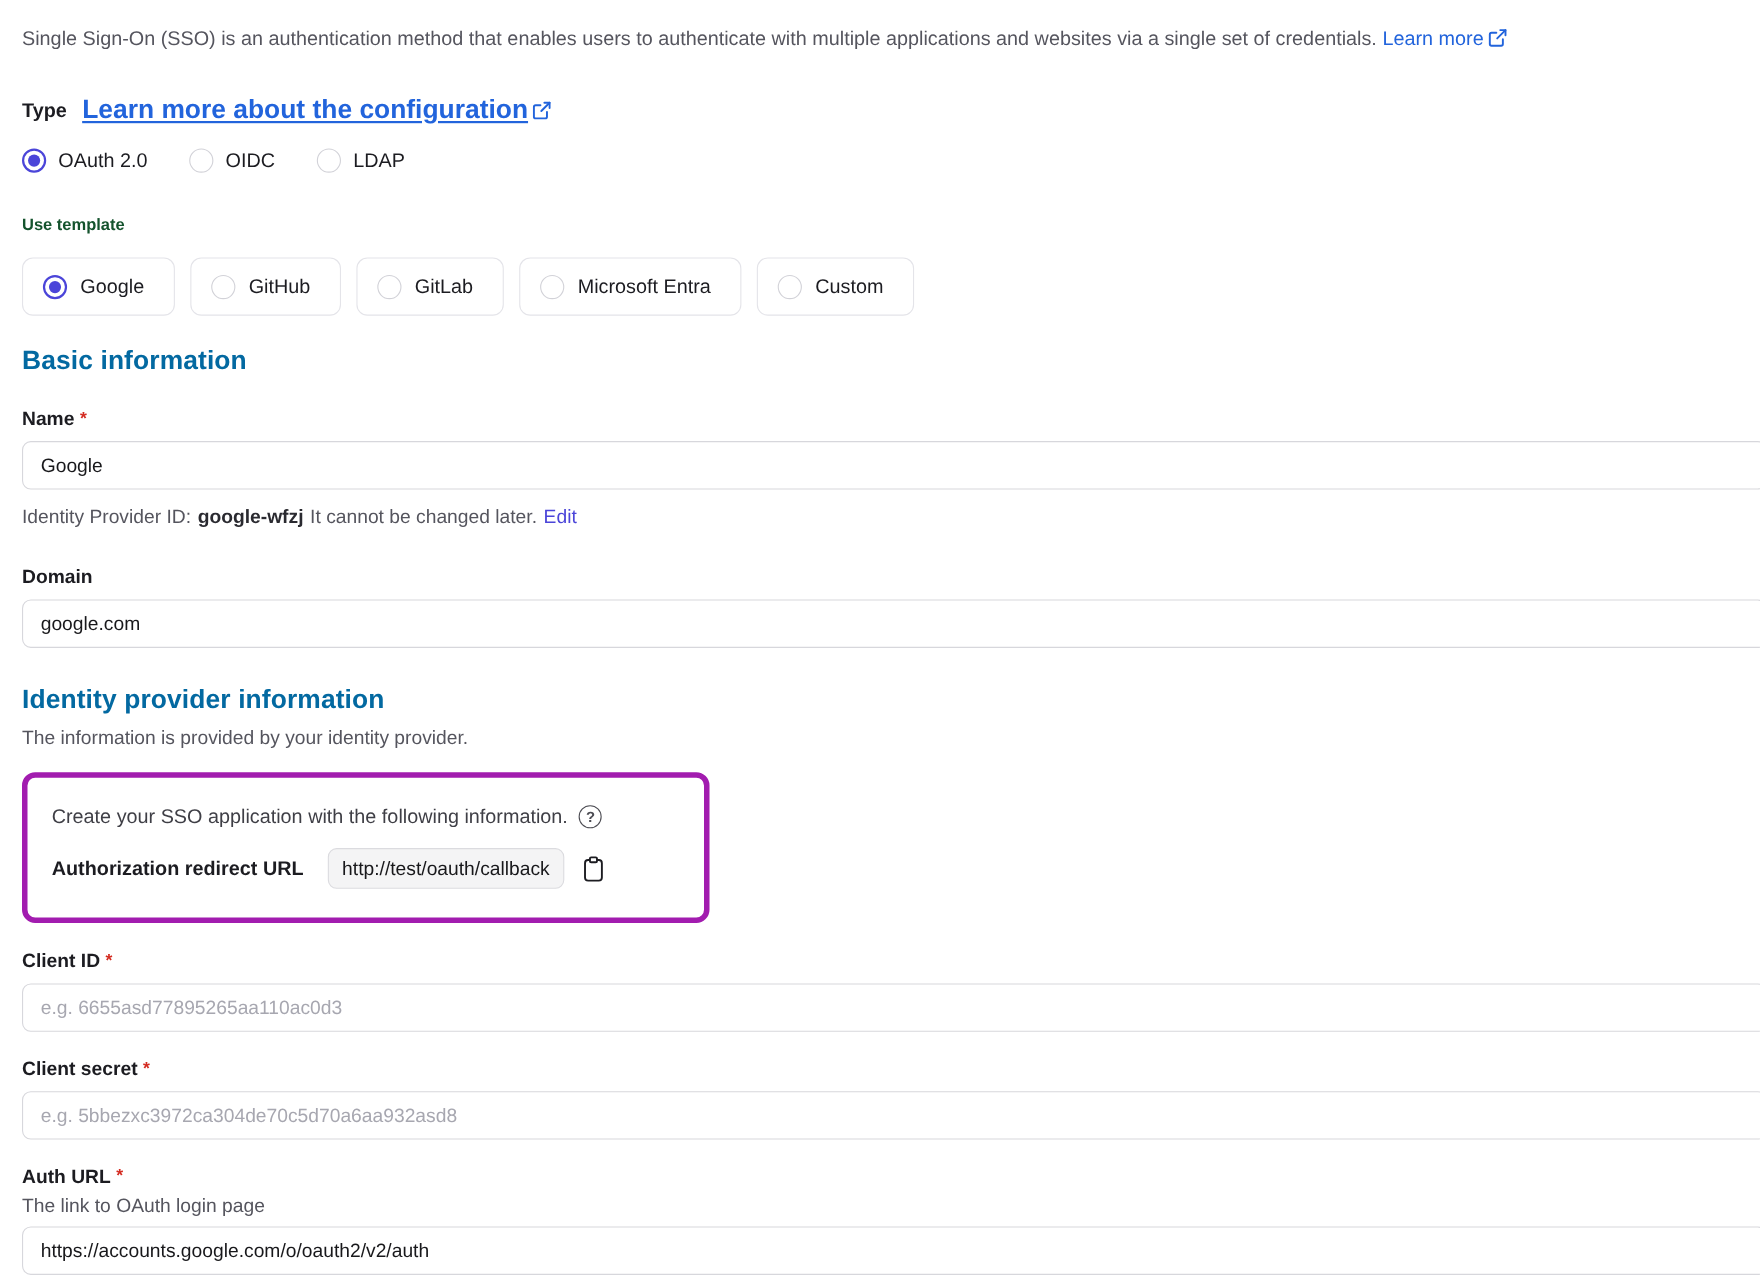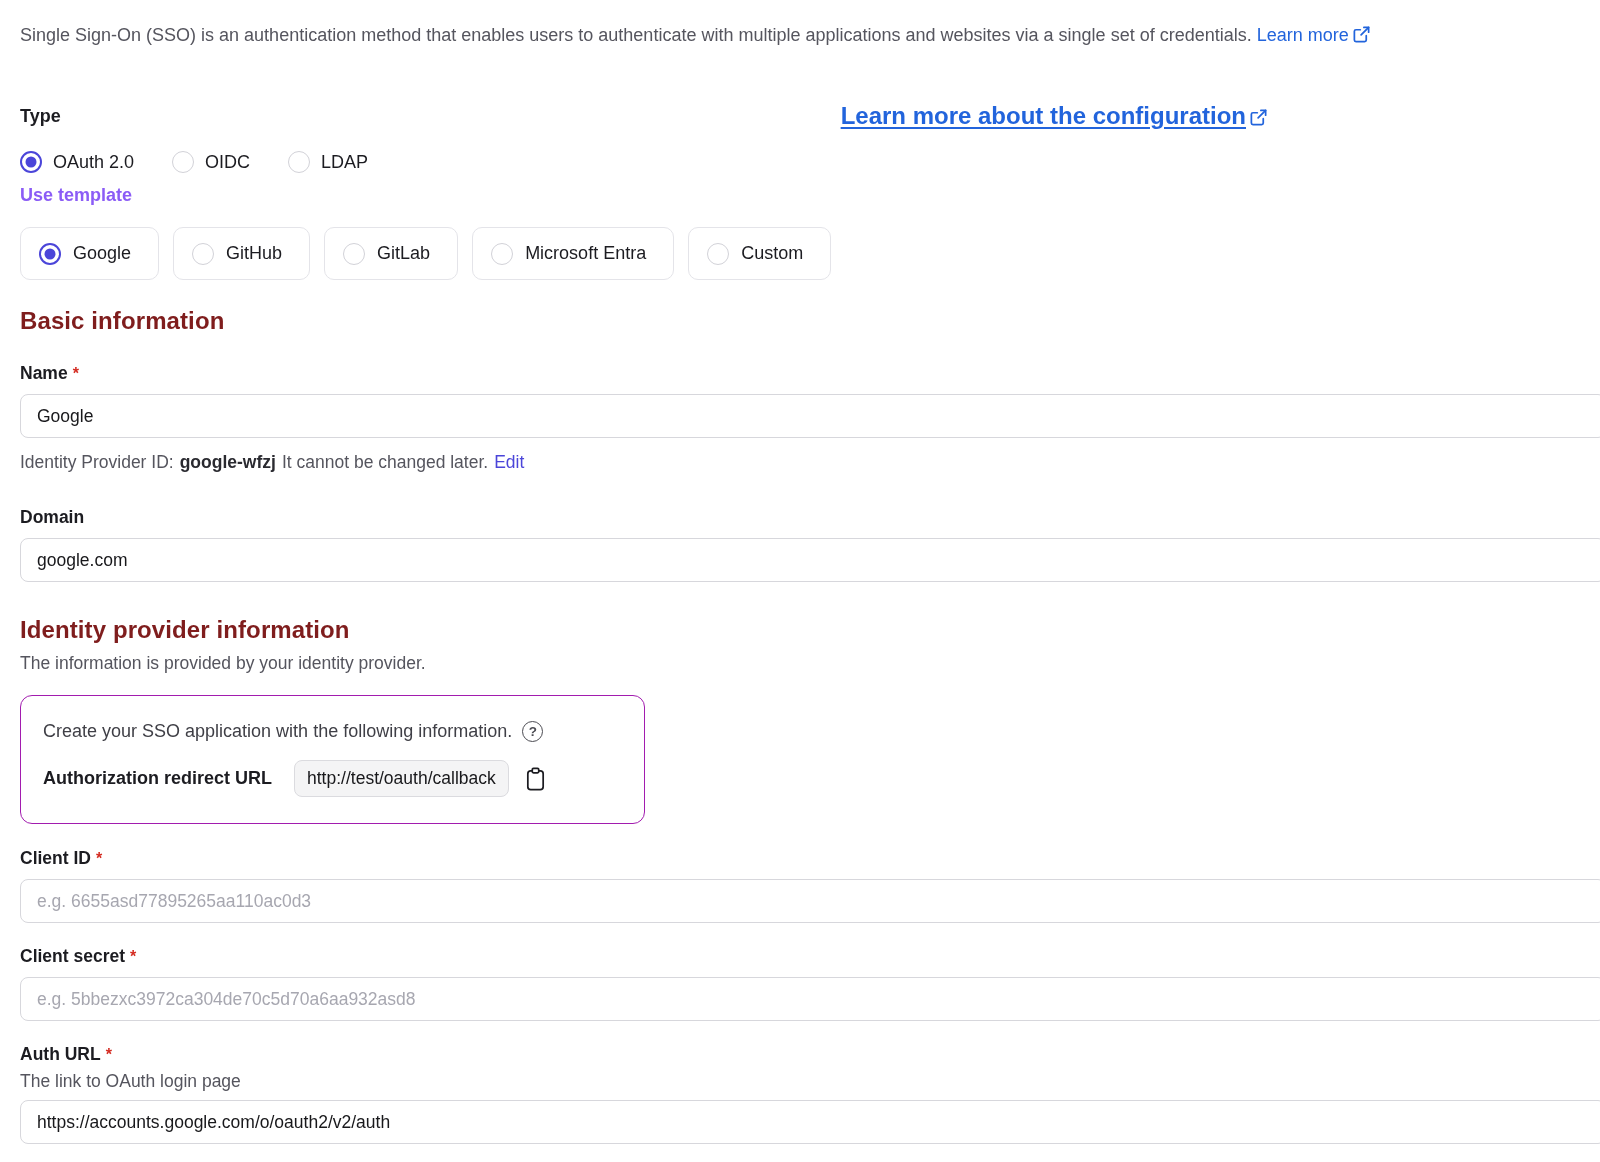--- a/index.html
+++ b/index.html
@@ -12,48 +12,48 @@
   .page { padding: 24px 0 0 20px; position: relative; width: 1268px; }
 
   
   .intro { font-size: 18px; line-height: 22px; color: #55555e; white-space: nowrap; }
   a { text-decoration: none; cursor: pointer; }
   .link-blue { color: var(--link, #2264dc); }
   .intro .link-blue { font-weight: 400; }
   .ext-icon { width: 19px; height: 19px; vertical-align: -3px; margin-left: 3px; }
 
   
-  .type-row { margin-top: 56px; display: flex; align-items: center; gap: 14px; justify-content: space-between; }
+  .type-row { margin-top: 40px; display: flex; align-items: center; gap: 14px; }
   .type-label { font-size: 18px; font-weight: 700; color: #1c1c21; }
   .config-link { font-size: 24px; font-weight: 700; text-decoration: underline; text-underline-offset: 3px; }
 
   
   .radio-row { margin-top: 21px; display: flex; align-items: flex-start; }
   .radio-item { display: flex; align-items: center; gap: 11px; margin-right: 38px; cursor: pointer; }
   .radio { width: 22px; height: 22px; border-radius: 50%; border: 1.5px solid #d2d2d8; background: #fff; flex: 0 0 auto; position: relative; }
   .radio.selected { border: 2px solid var(--accent, #4b45d9); }
   .radio.selected::after {
     content: ""; position: absolute; left: 50%; top: 50%;
     width: 11px; height: 11px; border-radius: 50%;
     background: var(--accent, #4b45d9); transform: translate(-50%, -50%);
   }
   .radio-label { font-size: 18px; color: #1c1c21; }
 
   
-  .use-template-label { margin-top: 12px; font-size: 18px; font-weight: 700; color: #8b5cf6; }
+  .use-template-label { margin-top: 39px; font-size: 15px; font-weight: 700; color: #14532d; }
   .cards-row { margin-top: 21px; display: flex; align-items: center; gap: 14px; }
   .tpl-card {
     height: 53px; display: inline-flex; align-items: center; gap: 12px;
     padding: 0 27px 0 18px; border: 1px solid #e4e4e9; border-radius: 10px;
     background: #fff; cursor: pointer;
   }
   .tpl-card .radio-label { font-size: 18px; }
 
   
-  .section-heading { font-size: 24px; font-weight: 700; color: #7f1d1d; letter-spacing: .1px; }
+  .section-heading { font-size: 24px; font-weight: 700; color: #0369a1; letter-spacing: .1px; }
   .heading-basic { margin-top: 27px; }
   .heading-idp { margin-top: 34px; }
   .section-sub { margin-top: 9px; font-size: 17.5px; color: #55555e; }
 
   
   .field-label { font-size: 17.5px; font-weight: 600; color: #1c1c21; display: flex; align-items: center; gap: 5px; }
   .req { color: var(--required, #d42b21); font-weight: 700; font-size: 16px; }
   .lbl-name { margin-top: 28px; }
   .lbl-domain { margin-top: 34px; }
   .lbl-clientid { margin-top: 24px; }
@@ -69,21 +69,21 @@
   .text-input::placeholder { color: #a7a7b0; }
   .input-auth { margin-top: 8px; }
 
   
   .idp-id-line { margin-top: 14px; font-size: 17.5px; color: #55555e; display: flex; gap: 6px; align-items: baseline; }
   .idp-id { font-weight: 700; color: #2a2a30; }
   .edit-link { color: var(--accent, #4b45d9); font-weight: 500; }
 
   
   .callout {
-    margin-top: 21px; width: 625px; border: 1px solid #a21caf; border-radius: 12px;
+    margin-top: 21px; width: 625px; border: 5px solid #a21caf; border-radius: 12px;
     padding: 25px 22px 26px 22px; background: #fff;
   }
   .callout-row1 { display: flex; align-items: center; gap: 10px; font-size: 18px; color: #3f3f46; }
   .help-circle {
     width: 21px; height: 21px; border-radius: 50%; border: 1.8px solid #4b4b52;
     display: inline-flex; align-items: center; justify-content: center;
     font-size: 13.5px; font-weight: 700; color: #4b4b52; flex: 0 0 auto; cursor: pointer;
   }
   .callout-row2 { margin-top: 18px; display: flex; align-items: center; gap: 22px; }
   .redirect-label { font-size: 18px; font-weight: 600; color: #1c1c21; white-space: nowrap; }

